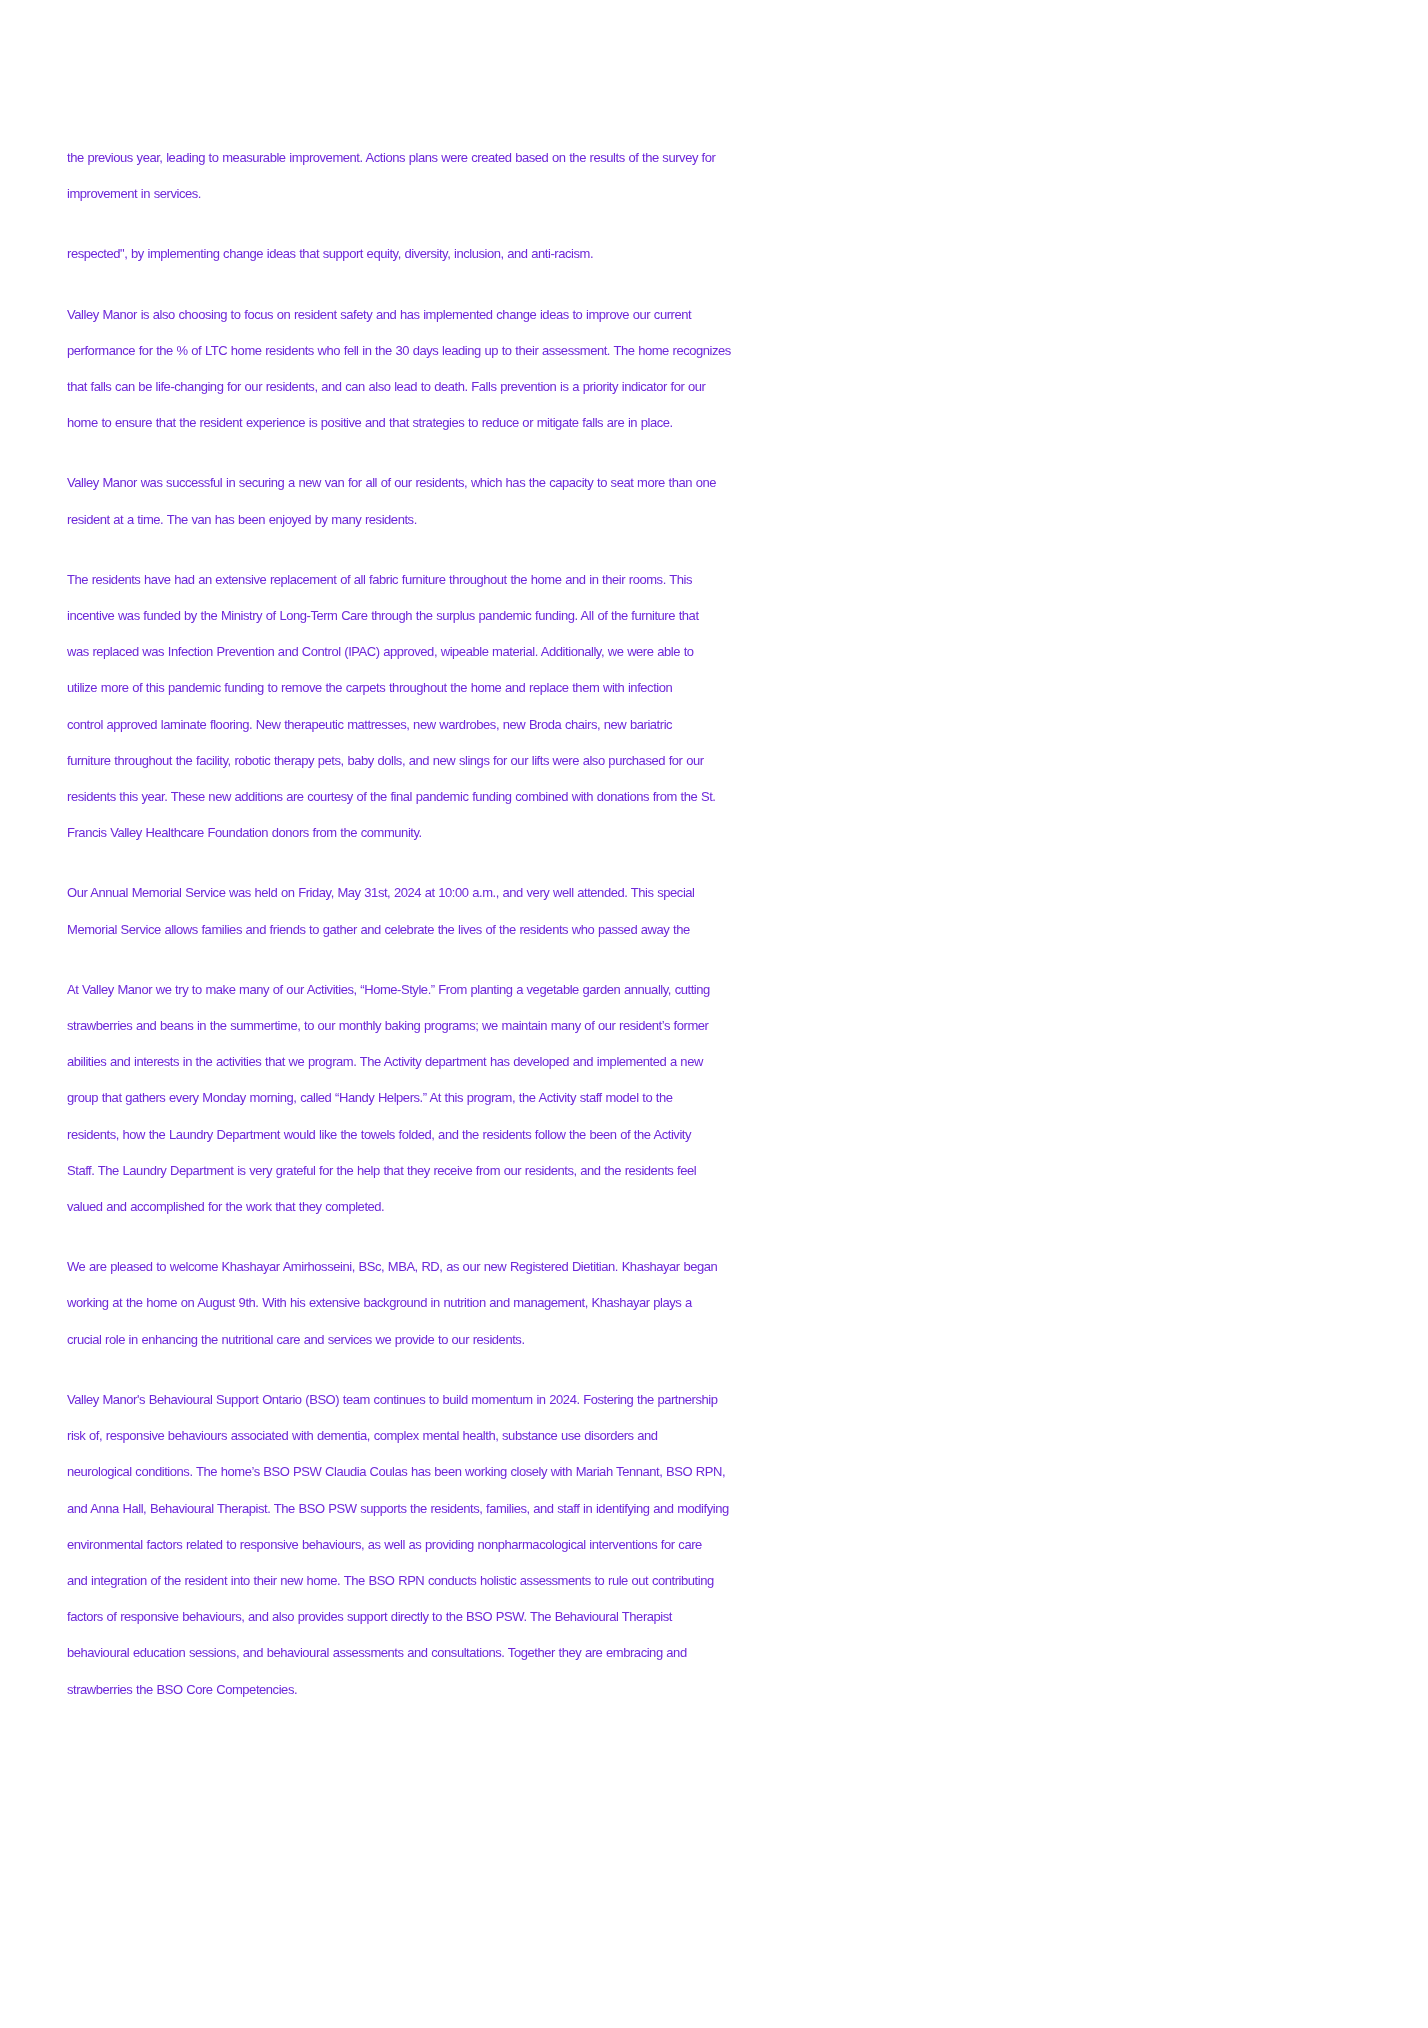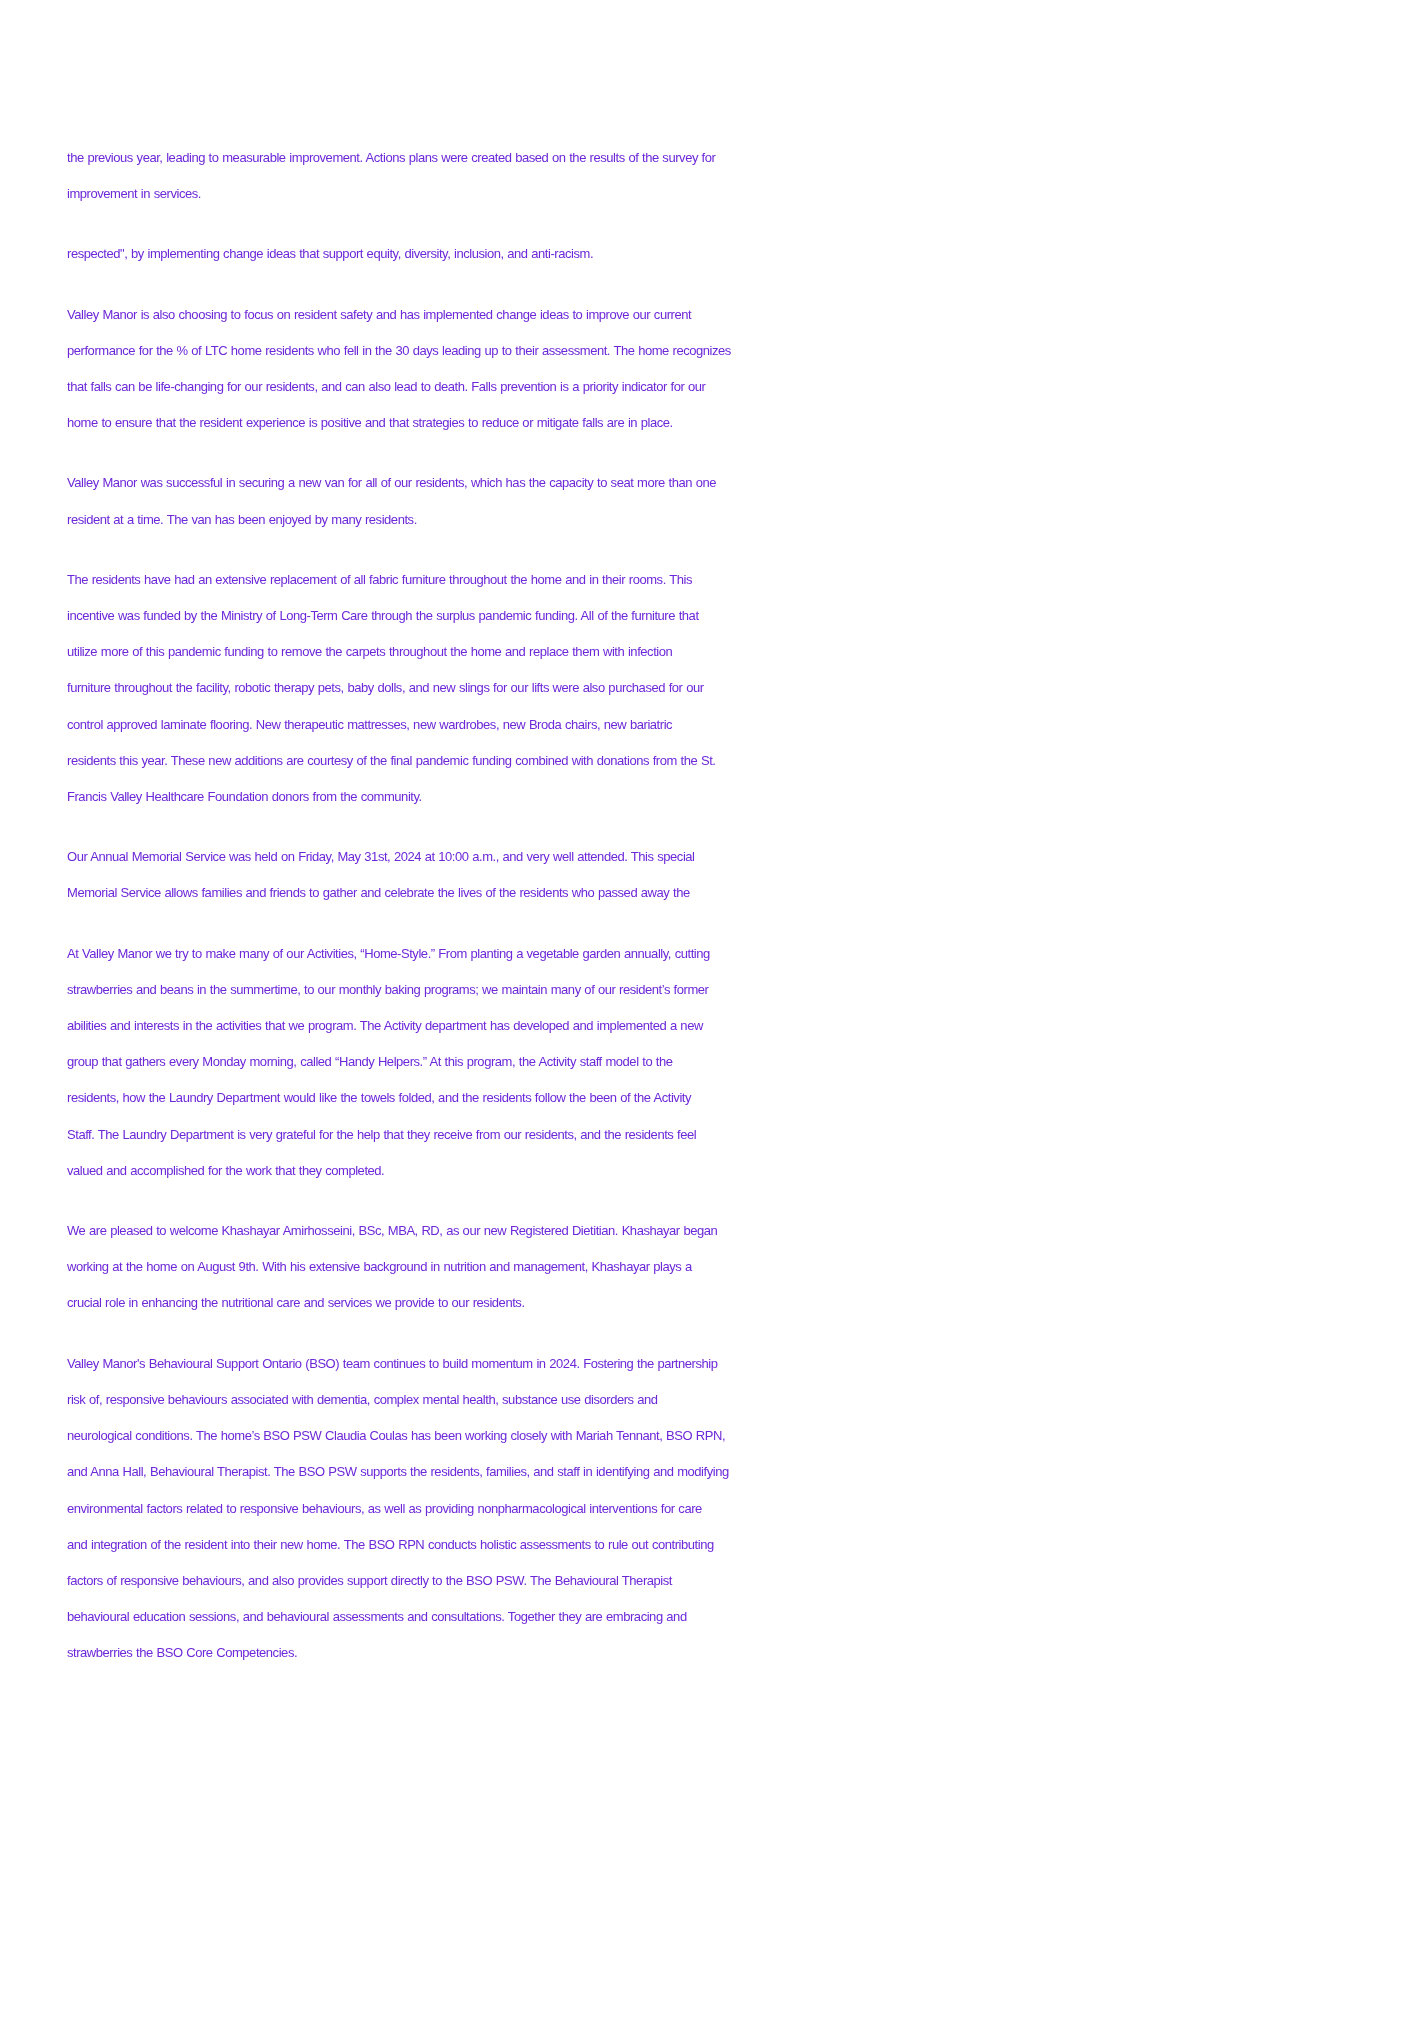--- a/index.html
+++ b/index.html
@@ -51,23 +51,24 @@
       <span class="line">that falls can be life-changing for our residents, and can also lead to death. Falls prevention is a priority indicator for our</span>
       <span class="line">home to ensure that the resident experience is positive and that strategies to reduce or mitigate falls are in place.</span>
     </p>
     <p class="para">
       <span class="line">Valley Manor was successful in securing a new van for all of our residents, which has the capacity to seat more than one</span>
       <span class="line">resident at a time. The van has been enjoyed by many residents.</span>
     </p>
     <p class="para">
       <span class="line">The residents have had an extensive replacement of all fabric furniture throughout the home and in their rooms. This</span>
       <span class="line">incentive was funded by the Ministry of Long-Term Care through the surplus pandemic funding. All of the furniture that</span>
+      <span class="line">was replaced was Infection Prevention and Control (IPAC) approved, wipeable material. Additionally, we were able to</span>
       <span class="line">utilize more of this pandemic funding to remove the carpets throughout the home and replace them with infection</span>
+      <span class="line">control approved laminate flooring. New therapeutic mattresses, new wardrobes, new Broda chairs, new bariatric</span>
       <span class="line">furniture throughout the facility, robotic therapy pets, baby dolls, and new slings for our lifts were also purchased for our</span>
-      <span class="line">control approved laminate flooring. New therapeutic mattresses, new wardrobes, new Broda chairs, new bariatric</span>
       <span class="line">residents this year. These new additions are courtesy of the final pandemic funding combined with donations from the St.</span>
       <span class="line">Francis Valley Healthcare Foundation donors from the community.</span>
     </p>
     <p class="para">
       <span class="line">Our Annual Memorial Service was held on Friday, May 31st, 2024 at 10:00 a.m., and very well attended. This special</span>
       <span class="line">Memorial Service allows families and friends to gather and celebrate the lives of the residents who passed away the</span>
     </p>
     <p class="para">
       <span class="line">At Valley Manor we try to make many of our Activities, “Home-Style.” From planting a vegetable garden annually, cutting</span>
       <span class="line">strawberries and beans in the summertime, to our monthly baking programs; we maintain many of our resident’s former</span>

